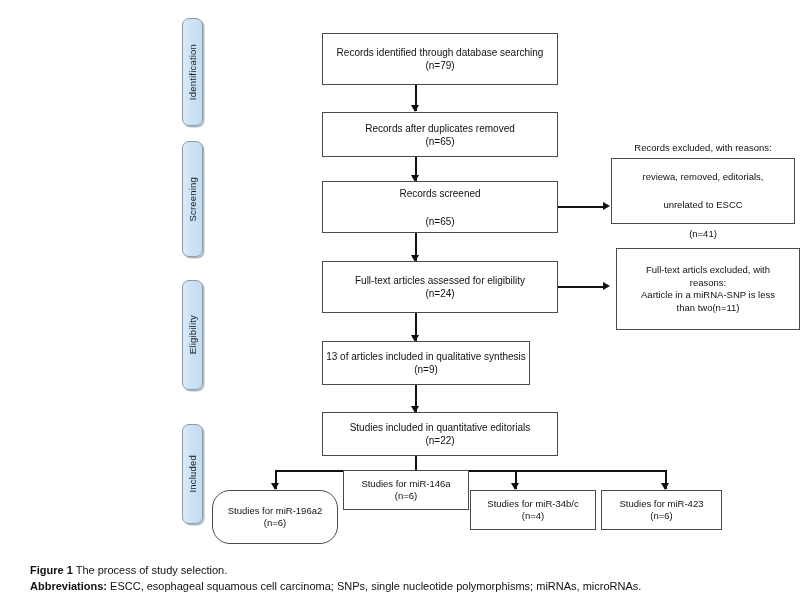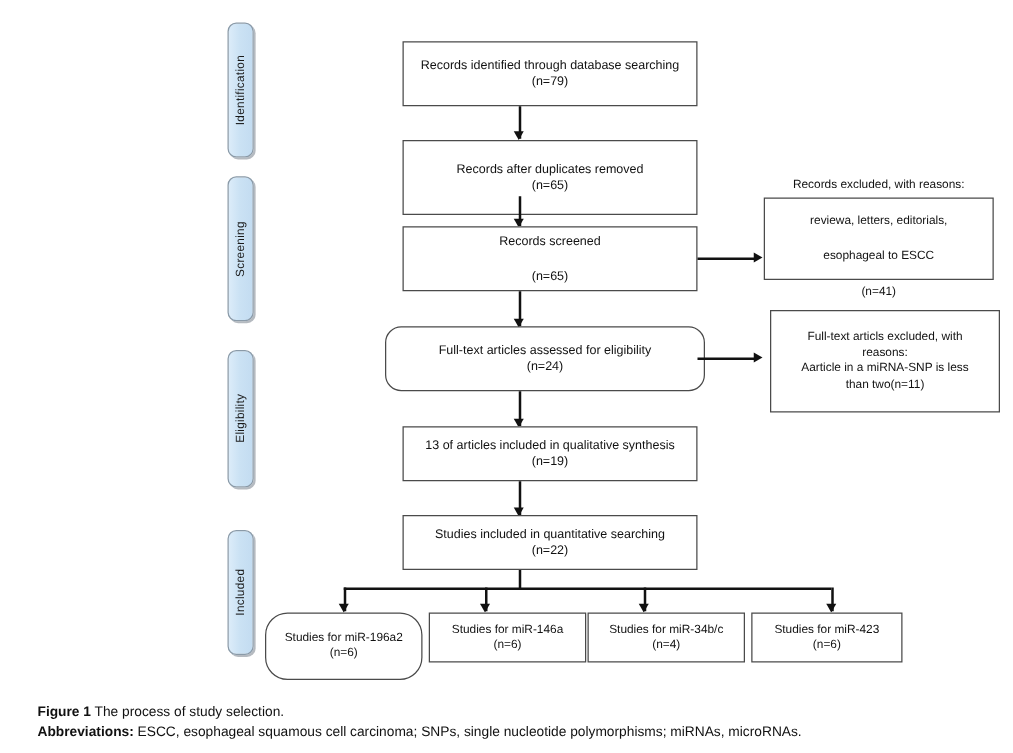--- a/index.html
+++ b/index.html
@@ -126,67 +126,67 @@
   </div>
 
   <div class="node" style="left:322px; top:33px; width:236px; height:52px;">
     <span class="ln">Records identified through database searching</span>
     <span class="ln">(n=79)</span>
   </div>
 
   <div class="vline" style="left:415px; top:85px; height:26px;"></div>
   <div class="arrow-down" style="left:411px; top:105px;"></div>
 
-  <div class="node" style="left:322px; top:112px; width:236px; height:60px;">
+  <div class="node" style="left:322px; top:112px; width:236px; height:45px;">
     <span class="ln">Records after duplicates removed</span>
     <span class="ln">(n=65)</span>
   </div>
 
   <div class="vline" style="left:415px; top:157px; height:24px;"></div>
   <div class="arrow-down" style="left:411px; top:175px;"></div>
 
   <div class="node" style="left:322px; top:181px; width:236px; height:52px;gap:15px;">
     <span class="ln">Records screened</span>
     <span class="ln">(n=65)</span>
   </div>
 
   <div class="hline" style="left:558px; top:206px; width:47px;"></div>
   <div class="arrow-right" style="left:603px; top:202px;"></div>
 
   <div class="vline" style="left:415px; top:233px; height:28px;"></div>
   <div class="arrow-down" style="left:411px; top:255px;"></div>
 
-  <div class="node" style="left:308px; top:261px; width:256px; height:52px;border-radius:13px;">
+  <div class="node" style="left:322px; top:261px; width:236px; height:52px;">
     <span class="ln">Full-text articles assessed for eligibility</span>
     <span class="ln">(n=24)</span>
   </div>
 
   <div class="hline" style="left:558px; top:286px; width:47px;"></div>
   <div class="arrow-right" style="left:603px; top:282px;"></div>
 
   <div class="vline" style="left:415px; top:313px; height:28px;"></div>
   <div class="arrow-down" style="left:411px; top:335px;"></div>
 
-  <div class="node" style="left:322px; top:341px; width:236px; height:44px;">
+  <div class="node" style="left:322px; top:341px; width:208px; height:44px;">
     <span class="ln">13 of articles included in qualitative synthesis</span>
-    <span class="ln">(n=19)</span>
+    <span class="ln">(n=9)</span>
   </div>
 
   <div class="vline" style="left:415px; top:385px; height:27px;"></div>
   <div class="arrow-down" style="left:411px; top:406px;"></div>
 
   <div class="node" style="left:322px; top:412px; width:236px; height:44px;">
-    <span class="ln">Studies included in quantitative searching</span>
+    <span class="ln">Studies included in quantitative editorials</span>
     <span class="ln">(n=22)</span>
   </div>
 
   <div class="node wrap small" style="left:611px; top:158px; width:184px; height:66px;gap:16px;">
     <span class="ln">Records excluded, with reasons:</span>
-    <span class="ln">reviewa, letters, editorials,</span>
-    <span class="ln">esophageal to ESCC</span>
+    <span class="ln">reviewa, removed, editorials,</span>
+    <span class="ln">unrelated to ESCC</span>
     <span class="ln">(n=41)</span>
   </div>
 
   <div class="node wrap small" style="left:616px; top:248px; width:184px; height:82px;">
     <span class="ln">Full-text articls excluded, with</span>
     <span class="ln">reasons:</span>
     <span class="ln">Aarticle in a miRNA-SNP is less</span>
     <span class="ln">than two(n=11)</span>
   </div>
 
@@ -203,21 +203,21 @@
   <div class="arrow-down" style="left:511px; top:483px;"></div>
 
   <div class="vline" style="left:665px; top:470px; height:19px;"></div>
   <div class="arrow-down" style="left:661px; top:483px;"></div>
 
   <div class="node small" style="left:212px; top:490px; width:126px; height:54px;border-radius:18px;">
     <span class="ln">Studies for miR-196a2</span>
     <span class="ln">(n=6)</span>
   </div>
 
-  <div class="node small" style="left:343px; top:490px; width:126px; height:40px;">
+  <div class="node small" style="left:343px; top:470px; width:126px; height:40px;">
     <span class="ln">Studies for miR-146a</span>
     <span class="ln">(n=6)</span>
   </div>
 
   <div class="node small" style="left:470px; top:490px; width:126px; height:40px;">
     <span class="ln">Studies for miR-34b/c</span>
     <span class="ln">(n=4)</span>
   </div>
 
   <div class="node small" style="left:601px; top:490px; width:121px; height:40px;">

